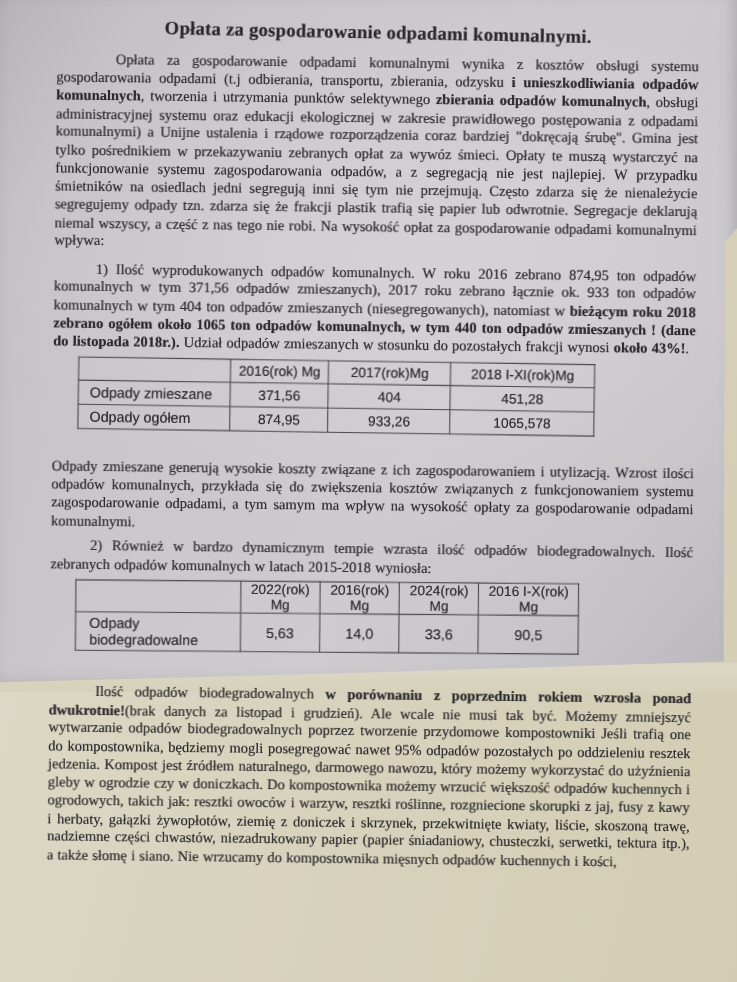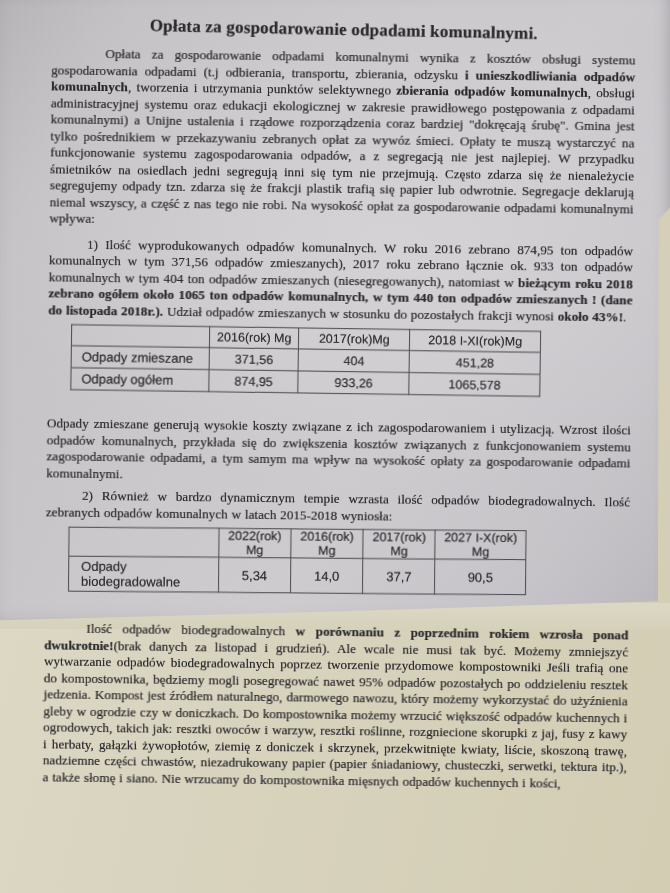--- a/index.html
+++ b/index.html
@@ -102,28 +102,28 @@
     <p class="para p3"><span>Odpady zmieszane generują wysokie koszty związane z ich  zagospodarowaniem i utylizacją. Wzrost ilości odpadów komunalnych, przykłada się do zwiększenia kosztów związanych z funkcjonowaniem systemu zagospodarowanie odpadami, a tym samym ma wpływ na wysokość opłaty za gospodarowanie odpadami komunalnymi.</span></p>
 
     <p class="para p4"><span>2) Również w bardzo dynamicznym tempie wzrasta ilość odpadów biodegradowalnych. Ilość zebranych odpadów komunalnych w latach 2015-2018 wyniosła:</span></p>
 
     <table class="wtable t2">
       <tbody>
           <tr>
         <th style="width:152px" rowspan="1"></th>
         <th style="width:70px">2022(rok) Mg</th>
         <th style="width:70px">2016(rok) Mg</th>
-        <th style="width:70px">2017(rok) Mg</th>
-        <th style="width:96px">2027 I-X(rok) Mg</th>
+        <th style="width:70px">2024(rok) Mg</th>
+        <th style="width:96px">2016 I-X(rok) Mg</th>
       </tr>
       <tr>
         <td class="lbl">Odpady biodegradowalne</td>
-        <td>5,34</td>
+        <td>5,63</td>
         <td>14,0</td>
-        <td>37,7</td>
+        <td>33,6</td>
         <td>90,5</td>
       </tr>
     </tbody>
       </table>
 
     <p class="para p5"><span>Ilość odpadów biodegradowalnych </span><span class="b">w porównaniu z poprzednim rokiem wzrosła ponad dwukrotnie!</span><span>(brak danych za listopad i grudzień). Ale wcale nie musi tak być. Możemy zmniejszyć wytwarzanie odpadów biodegradowalnych poprzez tworzenie przydomowe kompostowniki Jeśli trafią one do kompostownika, będziemy mogli posegregować nawet 95% odpadów pozostałych po oddzieleniu resztek jedzenia. Kompost jest źródłem naturalnego, darmowego nawozu, który możemy wykorzystać do użyźnienia gleby w ogrodzie czy w doniczkach. Do kompostownika możemy wrzucić  większość odpadów kuchennych i ogrodowych, takich jak: resztki owoców i warzyw, resztki roślinne, rozgniecione skorupki z jaj, fusy z kawy i herbaty, gałązki żywopłotów, ziemię z doniczek i skrzynek, przekwitnięte kwiaty, liście, skoszoną trawę, nadziemne części chwastów, niezadrukowany papier (papier śniadaniowy, chusteczki, serwetki, tektura itp.), a także słomę i siano. Nie wrzucamy do kompostownika mięsnych odpadów kuchennych i kości,</span></p>
 
   </div>
 </div>
 

